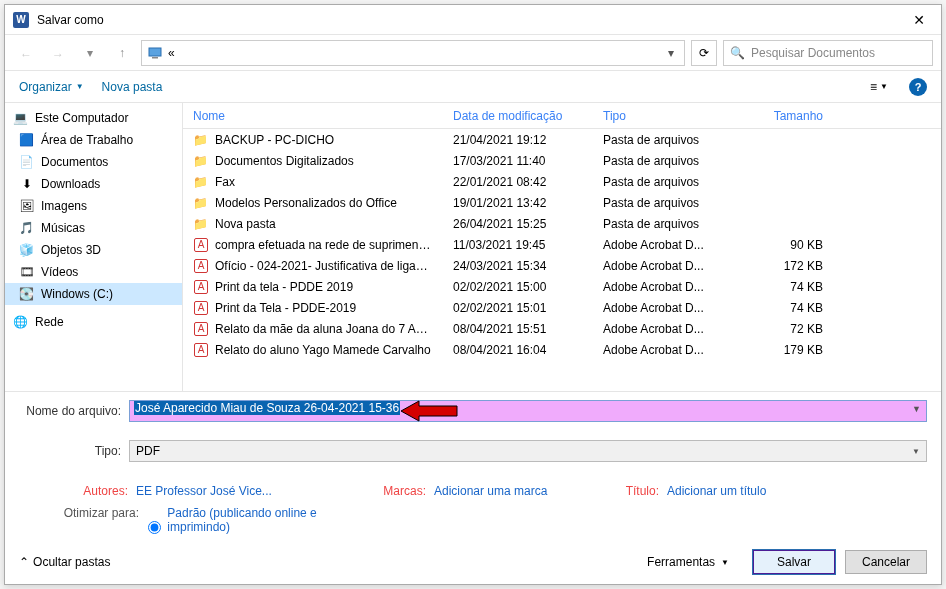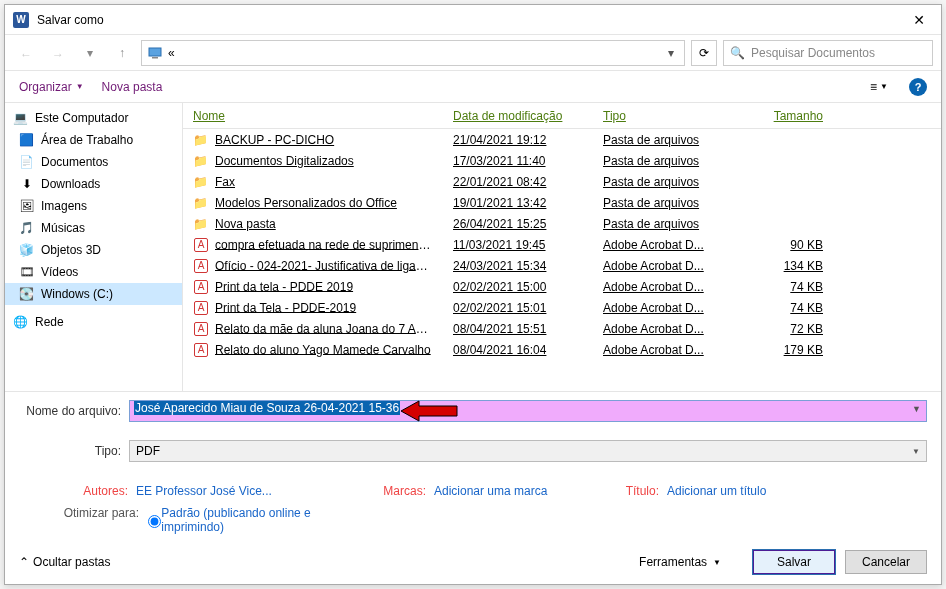--- a/index.html
+++ b/index.html
@@ -20,46 +20,46 @@
 .path-box .pc-icon { width:14px; height:14px; display:inline-block; }
 .crumb { padding:2px 4px; cursor:pointer; white-space:nowrap; }
 .crumb-sep { color:#888; padding:0 2px; }
 .path-dropdown-caret { margin-left:auto; color:#555; padding:0 4px; cursor:pointer; }
 .refresh { width:26px; height:26px; border:1px solid #ccc; display:flex; align-items:center; justify-content:center; background:#fff; cursor:pointer; }
 .search-box { width:210px; height:26px; border:1px solid #ccc; display:flex; align-items:center; padding:0 6px; color:#888; background:#fff; }
 .search-box .sicon { margin-right:6px; }
 
 
 .toolbar { height:32px; display:flex; align-items:center; padding:0 14px; gap:18px; border-bottom:1px solid #e5e5e5; }
-.tool-link { color:#701a75; cursor:pointer; display:flex; align-items:center; gap:4px; }
+.tool-link { color:#0369a1; cursor:pointer; display:flex; align-items:center; gap:4px; }
 .tool-link .dd { font-size:8px; }
 .toolbar-right { margin-left:auto; display:flex; align-items:center; gap:10px; }
 .view-btn { width:40px; height:22px; border:1px solid transparent; display:flex; align-items:center; justify-content:center; cursor:pointer; }
 .help-icon { width:18px; height:18px; border-radius:50%; background:#0964b0; color:#fff; font-weight:bold; display:flex; align-items:center; justify-content:center; font-size:11px; cursor:pointer; }
 
 
 .main { flex:1; display:flex; overflow:hidden; border-bottom:1px solid #e5e5e5; }
 .sidebar { width:178px; border-right:1px solid #e5e5e5; overflow-y:auto; padding:4px 0; }
 .side-item { display:flex; align-items:center; gap:6px; padding:3px 6px 3px 14px; cursor:pointer; white-space:nowrap; overflow:hidden; }
 .side-item.root { padding-left:8px; }
 .side-item.selected { background:#cce8ff; }
 .side-icon { width:16px; height:16px; display:flex; align-items:center; justify-content:center; font-size:12px; }
 .side-group-gap { height:6px; }
 
 
 .filelist { flex:1; display:flex; flex-direction:column; overflow:hidden; }
-.fl-header { display:flex; border-bottom:1px solid #e5e5e5; height:26px; align-items:center; color:#4d7c0f;text-decoration:underline; }
+.fl-header { display:flex; border-bottom:1px solid #e5e5e5; height:26px; align-items:center; color:#3b82f6; }
 .fl-header .col { padding:0 10px; }
 .col-name { width:260px; }
 .col-mod  { width:150px; }
 .col-type { width:150px; }
 .col-size { width:90px; text-align:right; }
 .fl-body { flex:1; overflow-y:auto; }
 .fl-row { display:flex; align-items:center; height:21px; padding:0; cursor:default; }
-.fl-row .cell { padding:0 10px; white-space:nowrap; overflow:hidden; text-overflow:ellipsis;text-decoration:underline; }
+.fl-row .cell { padding:0 10px; white-space:nowrap; overflow:hidden; text-overflow:ellipsis; }
 .fl-row .icon { width:16px; height:16px; margin-right:6px; display:inline-flex; align-items:center; justify-content:center; }
 .folder-ic { color:#f8d24b; }
 .pdf-ic { color:#d03535; font-size:10px; border:1px solid #d03535; border-radius:2px; width:14px; height:14px; display:inline-flex; align-items:center; justify-content:center; }
 
 
 .form-area { padding:8px 14px 2px 14px; }
 .form-row { display:flex; align-items:center; margin-bottom:18px; }
 .form-row .lbl { width:110px; text-align:right; padding-right:8px; color:#333; }
 .form-row .field { flex:1; position:relative; }
 .text-input { width:100%; height:22px; border:1px solid #7a9fd6; padding:0 4px; background:#fff; }
@@ -78,32 +78,32 @@
 .meta-lbl { color:#ef4444; width:75px; text-align:right; }
 .meta-val { color:#1a66c9; cursor:pointer; }
 .meta-block-1 { width:290px; }
 .meta-block-2 { width:250px; }
 
 
 .opts-wrap { display:flex; padding:8px 0 0 34px; }
 .opts-left { width:290px; }
 .opts-left .lbl2 { color:#555; display:inline-block; width:92px; text-align:right; padding-right:6px; vertical-align:top; }
 .radio-group { display:inline-block; vertical-align:top; }
-.radio-item { display:flex; align-items:center; gap:0; margin-bottom:6px; color:#1a66c9; cursor:pointer; max-width:180px; }
+.radio-item { display:flex; align-items:flex-end; gap:6px; margin-bottom:6px; color:#1a66c9; cursor:pointer; max-width:180px; }
 .radio-item input { margin-top:2px; }
 .opts-mid { width:250px; }
 .opts-mid .btn-opt { width:120px; height:22px; border:1px solid #adadad; background:#e1e1e1; cursor:pointer; margin-bottom:10px; }
 .chk-item { display:flex; align-items:flex-start; gap:6px; color:#1a66c9; }
 .chk-item input { margin-top:2px; }
 
 
 .footer { display:flex; align-items:center; padding:8px 14px 10px 14px; gap:10px; }
 .footer .hide-toggle { display:flex; align-items:center; gap:4px; cursor:pointer; }
 .footer .spacer { flex:1; }
-.footer .tools { display:flex; align-items:center; gap:6px; cursor:pointer; margin-right:22px; }
+.footer .tools { display:flex; align-items:center; gap:6px; cursor:pointer; margin-right:14px; }
 .footer button { min-width:82px; height:24px; border:1px solid #adadad; background:#e1e1e1; cursor:pointer; }
 .footer button.primary { border:1px solid #4c1d95; background:#e5f1fb; outline:1px solid #2b6fb0; }
 
 
 svg { display:block; }
 </style>
 </head>
 <body>
 
 <div class="window">
@@ -241,21 +241,21 @@
             <div class="cell col-mod">11/03/2021 19:45</div>
             <div class="cell col-type">Adobe Acrobat D...</div>
             <div class="cell col-size">90 KB</div>
           </div>
           <div class="fl-row">
             <div class="cell col-name"><span class="icon">
                 <span class="pdf-ic">A</span>
               </span><span>Ofício - 024-2021- Justificativa de ligação...</span></div>
             <div class="cell col-mod">24/03/2021 15:34</div>
             <div class="cell col-type">Adobe Acrobat D...</div>
-            <div class="cell col-size">134 KB</div>
+            <div class="cell col-size">172 KB</div>
           </div>
           <div class="fl-row">
             <div class="cell col-name"><span class="icon">
                 <span class="pdf-ic">A</span>
               </span><span>Print da tela - PDDE 2019</span></div>
             <div class="cell col-mod">02/02/2021 15:00</div>
             <div class="cell col-type">Adobe Acrobat D...</div>
             <div class="cell col-size">74 KB</div>
           </div>
           <div class="fl-row">

